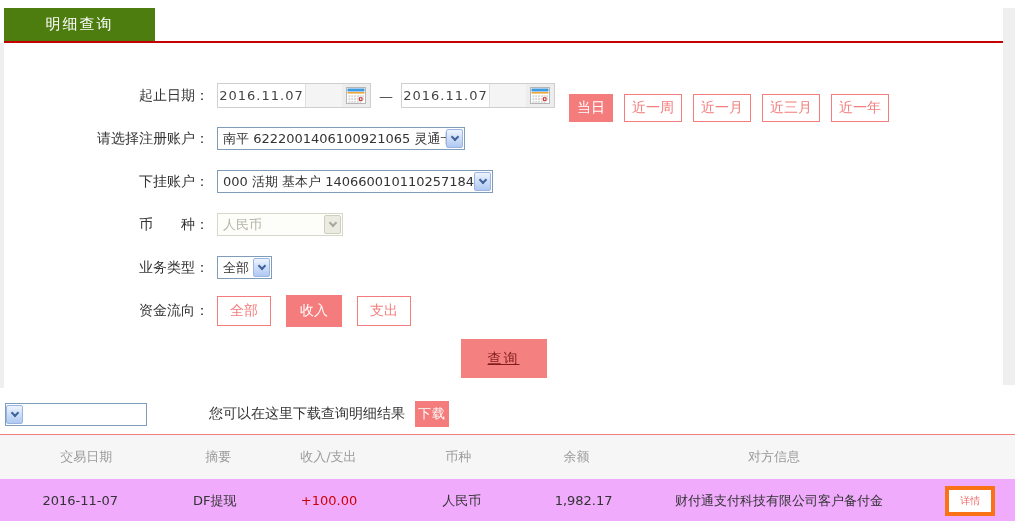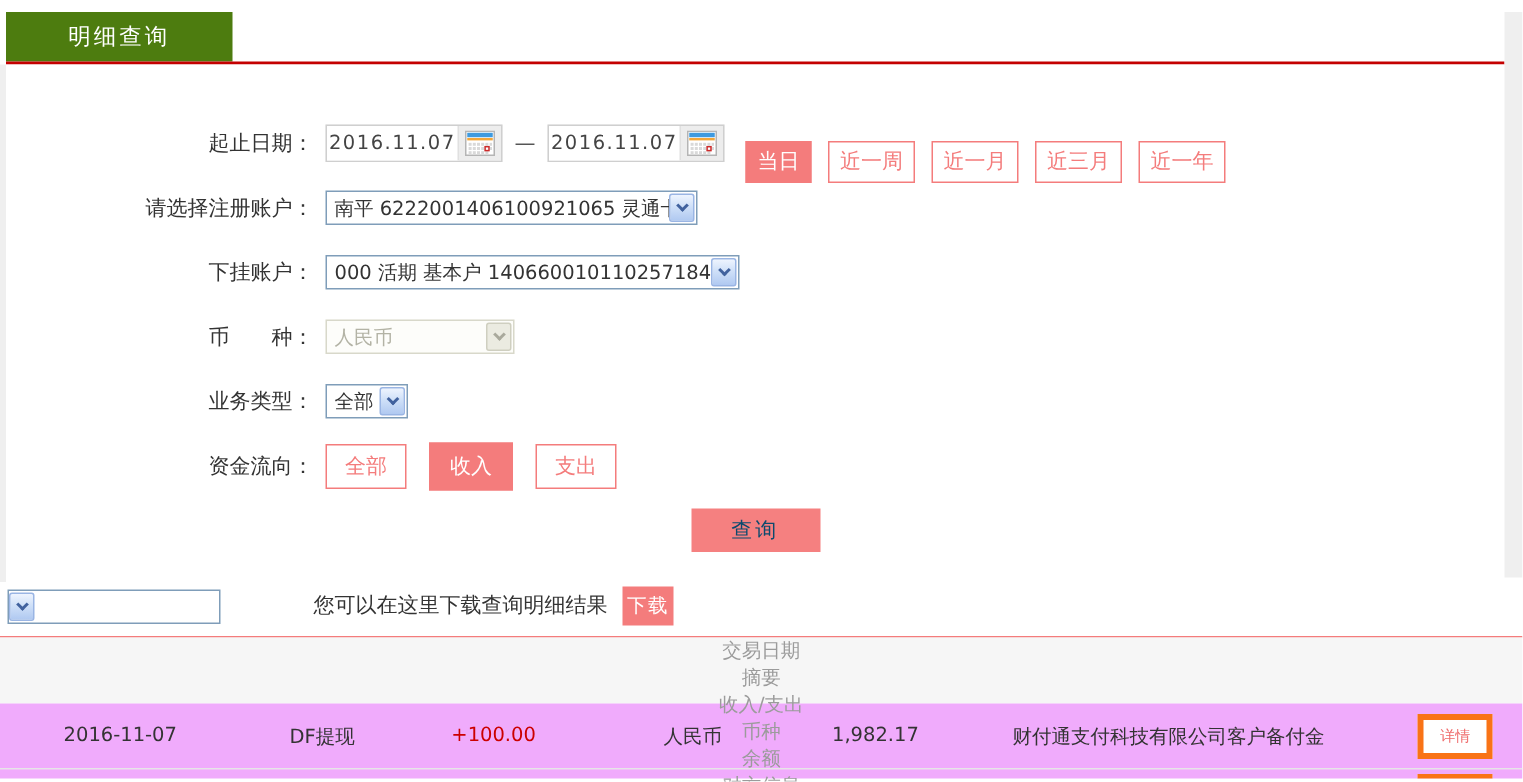--- a/index.html
+++ b/index.html
@@ -20,21 +20,21 @@
   .red-line { height:2px; background:#c40000; margin:0 12px 0 4px; }
 
   
   .panel { margin:0 12px 0 4px; background:#fff; padding-top:31px; }
   .frow { display:flex; align-items:center; height:43px; }
   .flabel { width:205px; text-align:right; font-size:14px; color:#333; white-space:pre; }
   .fctrl { display:flex; align-items:center; margin-left:8px; }
 
   
   .datebox { display:flex; align-items:stretch; border:1px solid #cfcfcf;
-    background:#f4f4f4; height:25px; cursor:pointer; }
+    background:#f4f4f4; height:25px; cursor:pointer;gap:36px; }
   .datebox .val { width:88px; background:#fff; display:flex; align-items:center;
     justify-content:center; font-size:13px; letter-spacing:1px; color:#444;
     border-right:1px solid #e0e0e0; }
   .datebox .cal { width:28px; display:flex; align-items:center; justify-content:center;
     background:#ededed; }
   .dash { margin:0 8px; font-size:14px; color:#555; }
 
   
   .qbtn { margin-left:11px; min-width:37px; padding:4px 7px; font-size:14px;
     border:1px solid #f47c7c; color:#f47c7c; background:#fff; text-align:center;
@@ -55,38 +55,38 @@
   .xpsel.disabled .arrow { background:#ebebe1; border-color:#cfcfc0; }
   .xpsel.disabled .chev { border-color:#a9a99c; }
 
   
   .fbtn { margin-right:15px; padding:5px 12px; font-size:14px; border:1px solid #f47c7c;
     color:#f47c7c; background:#fff; cursor:pointer; }
   .fbtn.active { background:#f47c7c; color:#fff; padding:6px 13px; }
 
   
   .qrow { display:flex; justify-content:center; margin-top:7px; }
-  .query-btn { width:86px; height:29px; background:#f58080; color:#0c4a6e; border:none;
+  .query-btn { width:86px; height:39px; background:#f58080; color:#7f1d1d; border:none;
     font-size:14px; letter-spacing:2px; cursor:pointer;
-    font-family:"DejaVu Sans","Liberation Sans",sans-serif; }
+    font-family:"DejaVu Sans","Liberation Sans",sans-serif;text-decoration:underline; }
 
   
   .dlrow { display:flex; align-items:center; margin-top:22px; height:28px; background:#fff; }
   .dl-label { margin-left:188px; font-size:14px; }
   .dl-sel { width:142px; margin-left:5px; }
   .dl-hint { margin-left:62px; font-size:14px; }
   .dl-btn { margin-left:10px; width:34px; height:26px; background:#f47c7c; color:#fff;
     border:none; font-size:13px; letter-spacing:1px; cursor:pointer;
     font-family:"DejaVu Sans","Liberation Sans",sans-serif; }
 
   
   .tline { height:1px; background:#f47c7c; margin-top:6px; }
   .ttable { width:100%; }
   .trow, .thead { display:flex; align-items:center; }
-  .thead { height:44px; background:#f6f6f6; color:#9b9b9b; font-size:13px;flex-direction:column; }
+  .thead { height:44px; background:#f6f6f6; color:#9b9b9b; font-size:13px; }
   .trow  { height:44px; background:#f0abfc; font-size:13px; border-bottom:1px solid #e6e6e6;gap:12px; }
   .c1 { width:17%;   text-align:center; }
   .c2 { width:9%;    text-align:center; }
   .c3 { width:12.7%; text-align:center; }
   .c4 { width:12.9%; text-align:center; }
   .c5 { width:10.4%; text-align:center; }
   .c6 { width:28.5%; text-align:center; }
   .c7 { width:9.5%;  text-align:center; }
   .amount { color:#cc0000; }
   .detail-btn { display:inline-block; padding:4px 11px; border:4px solid #f97316;

